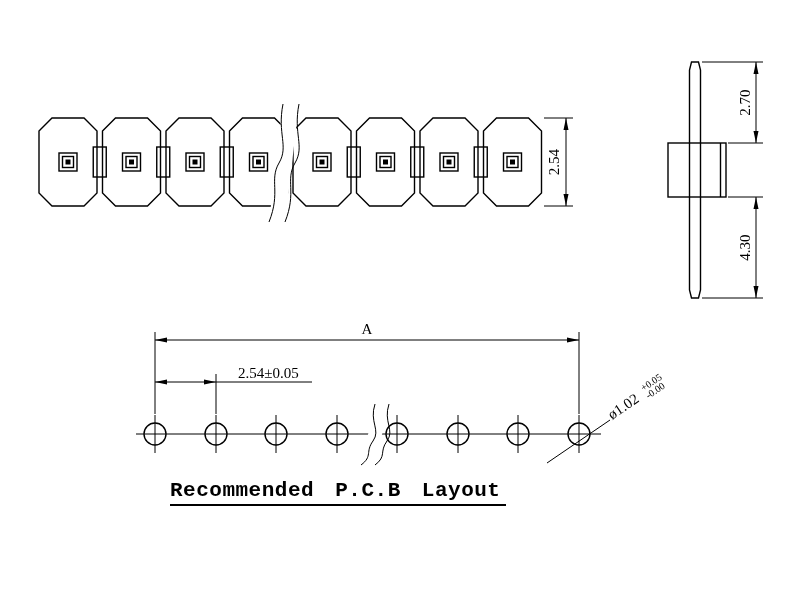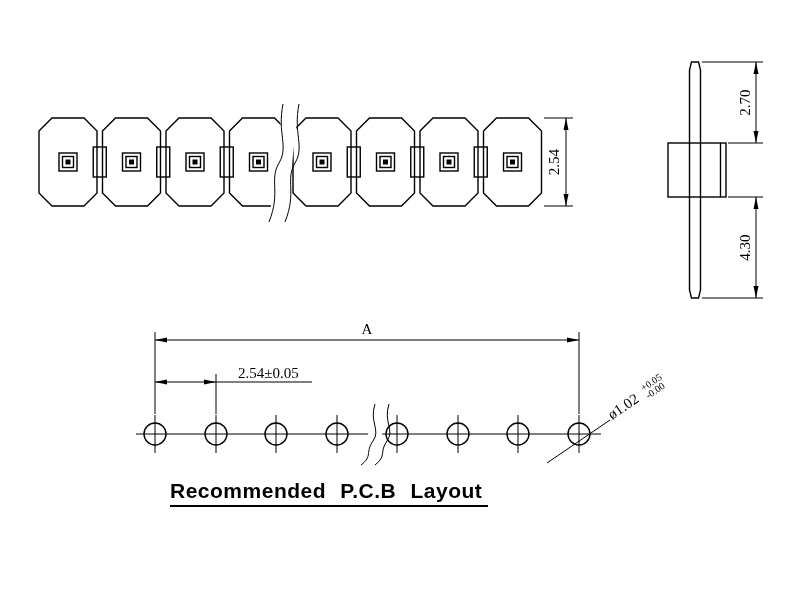--- a/index.html
+++ b/index.html
@@ -4,21 +4,21 @@
 <style>
   html,body{margin:0;padding:0;background:#fff;}
   .sheet{position:relative;width:800px;height:600px;background:#fff;overflow:hidden;
          font-family:"Liberation Serif",serif;}
   .obj{stroke:#000;fill:none;stroke-width:1.4;}
   .thin{stroke:#000;fill:none;stroke-width:1;}
   .white{fill:#fff;stroke:none;}
   .arrow{fill:#000;stroke:none;}
   .dimtxt{font-family:"Liberation Serif",serif;font-size:15px;fill:#000;}
   .toltxt{font-family:"Liberation Serif",serif;font-size:10px;fill:#000;}
-  .title{position:absolute;left:170px;top:479px;font-family:Liberation Sans, sans-serif;
+  .title{position:absolute;left:170px;top:479px;font-family:Liberation Mono, monospace;
          font-weight:bold;font-size:21px;color:#000;border-bottom:2.5px solid #000;
          padding:0 6px 2px 0;word-spacing:8px;letter-spacing:.5px;white-space:nowrap;}
 </style>
 </head>
 <body>
 
 <div class="sheet">
 
   <svg width="800" height="600" viewBox="0 0 800 600">
     <defs>

